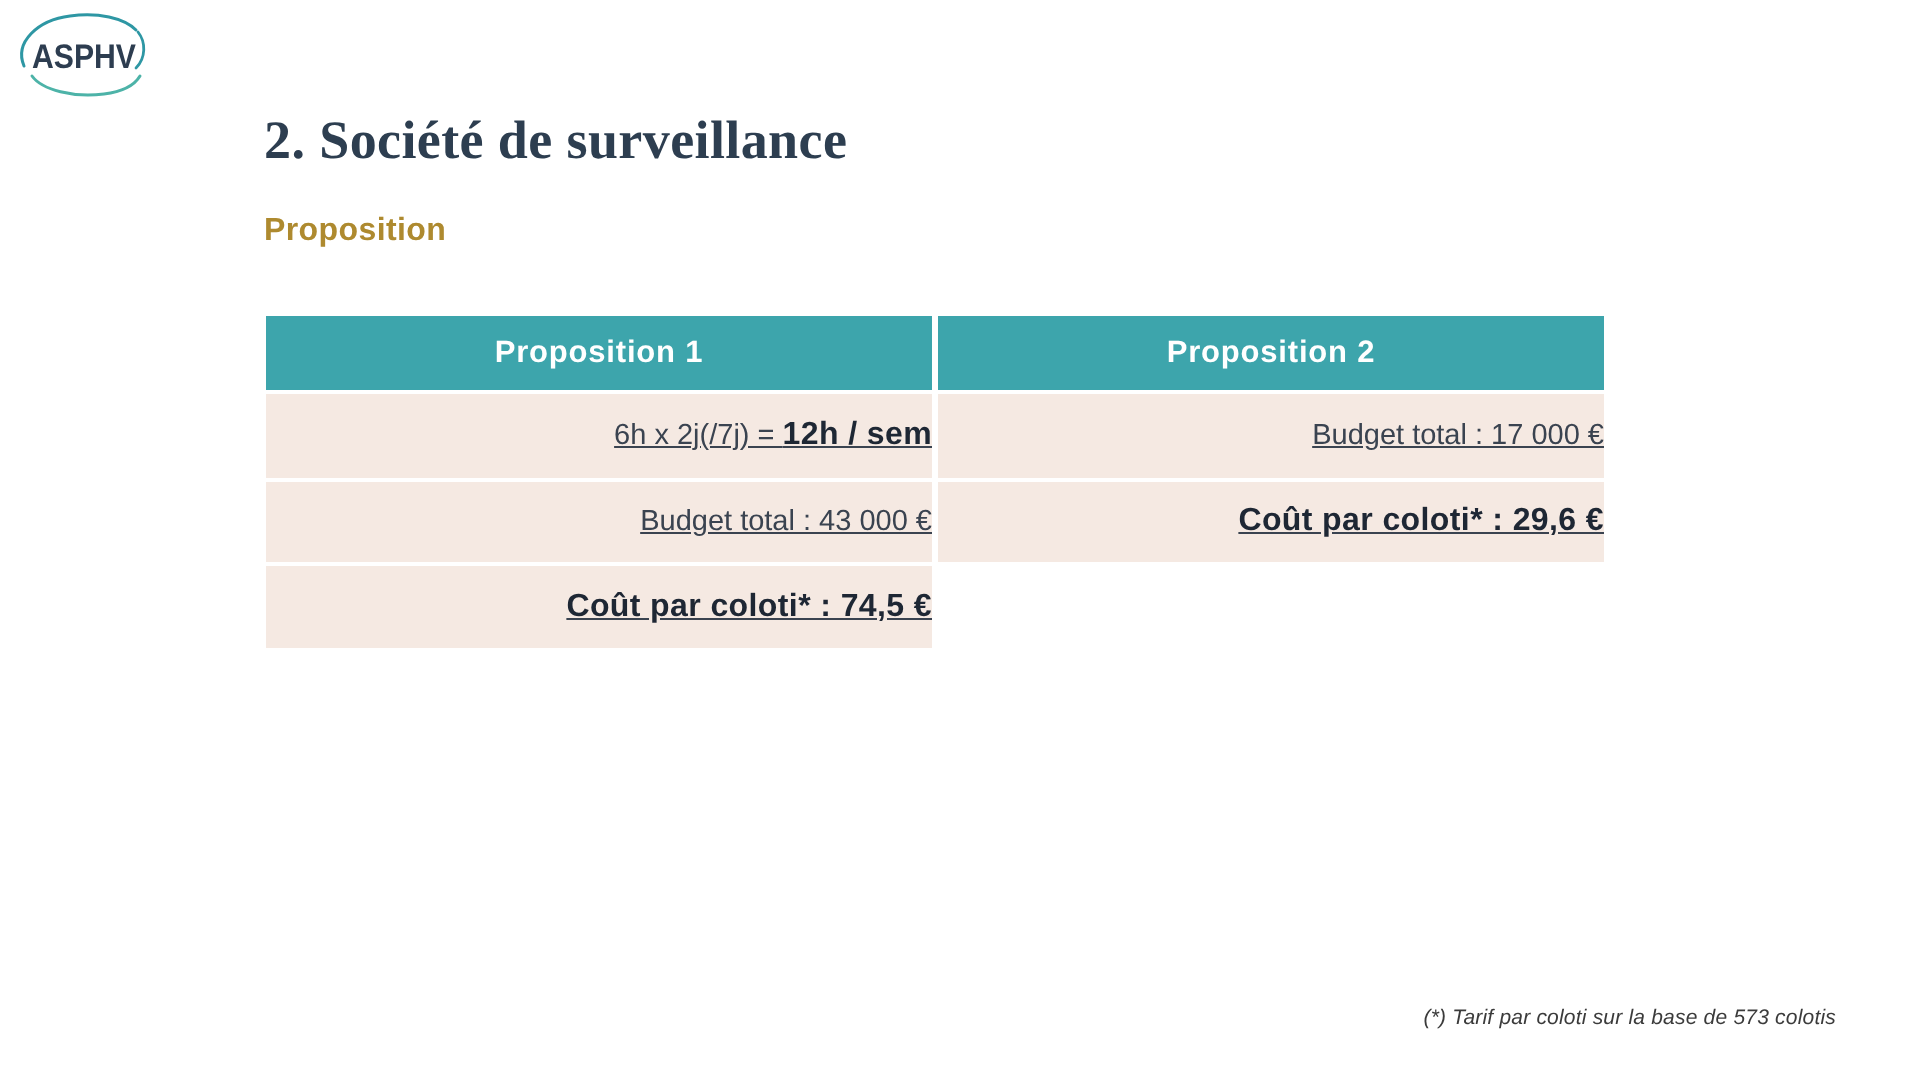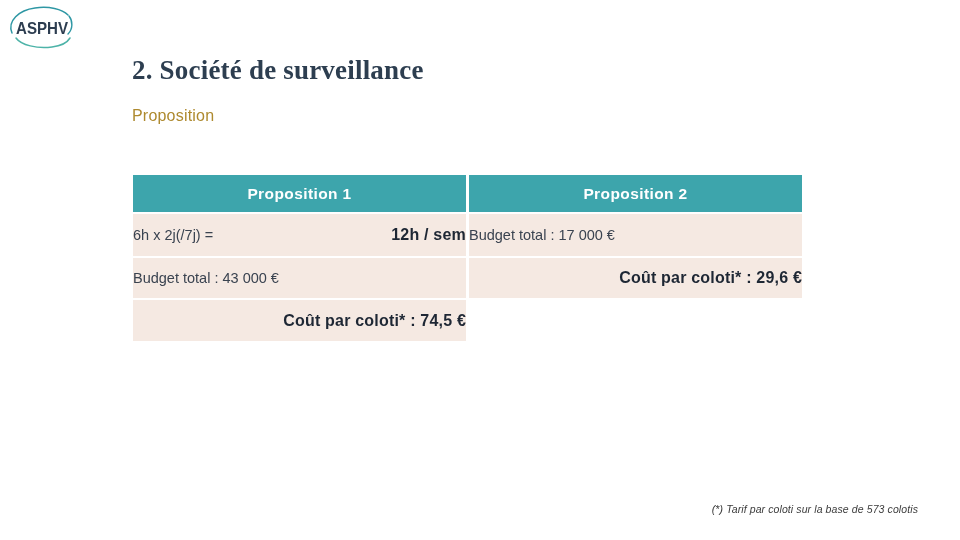--- a/index.html
+++ b/index.html
@@ -20,45 +20,46 @@
   }
   .title {
     position: absolute; left: 132px; top: 55px;
     font-family: Liberation Serif, serif;
     font-size: 27px; font-weight: 700;
     letter-spacing: 0.2px;
     color: var(--title, #2d3e50);
   }
   .subtitle {
     position: absolute; left: 132px; top: 107px;
-    font-size: 16px; font-weight: 400;
+    font-size: 16px; font-weight: 700;
     letter-spacing: 0.2px;
     color: var(--accent-gold, #ae8a2f);
   }
   .ptable {
-    position: absolute; left: 133px; top: 175px;
+    position: absolute; left: 133px; top: 158px;
     width: 669px;
     display: grid;
     grid-template-columns: 1fr 1fr;
     grid-template-rows: 37px 42px 40px 41px;
     column-gap: 3px; row-gap: 2px;
     background: #ffffff;
   }
   .th {
     background: var(--teal, #3da5ac);
     color: var(--header-text, #ffffff);
     font-weight: 700; font-size: 15.5px;
     letter-spacing: 0.4px;
     display: flex; align-items: center; justify-content: center;
   }
   .cell {
     background: var(--row-bg, #f5e9e2);
-    display: flex; align-items: center; justify-content: space-between;
+    display: flex; align-items: center; justify-content: flex-end;
     font-size: 14.5px;
     color: #3a4350;
+    text-decoration: underline;
   }
   .cell .t { white-space: pre-wrap; }
   .cell .b {
     white-space: pre-wrap;
     font-weight: 700; font-size: 16px;
     color: #1e2734;
     letter-spacing: 0.2px;
   }
   .footnote {
     position: absolute; right: 42px; top: 503px;

